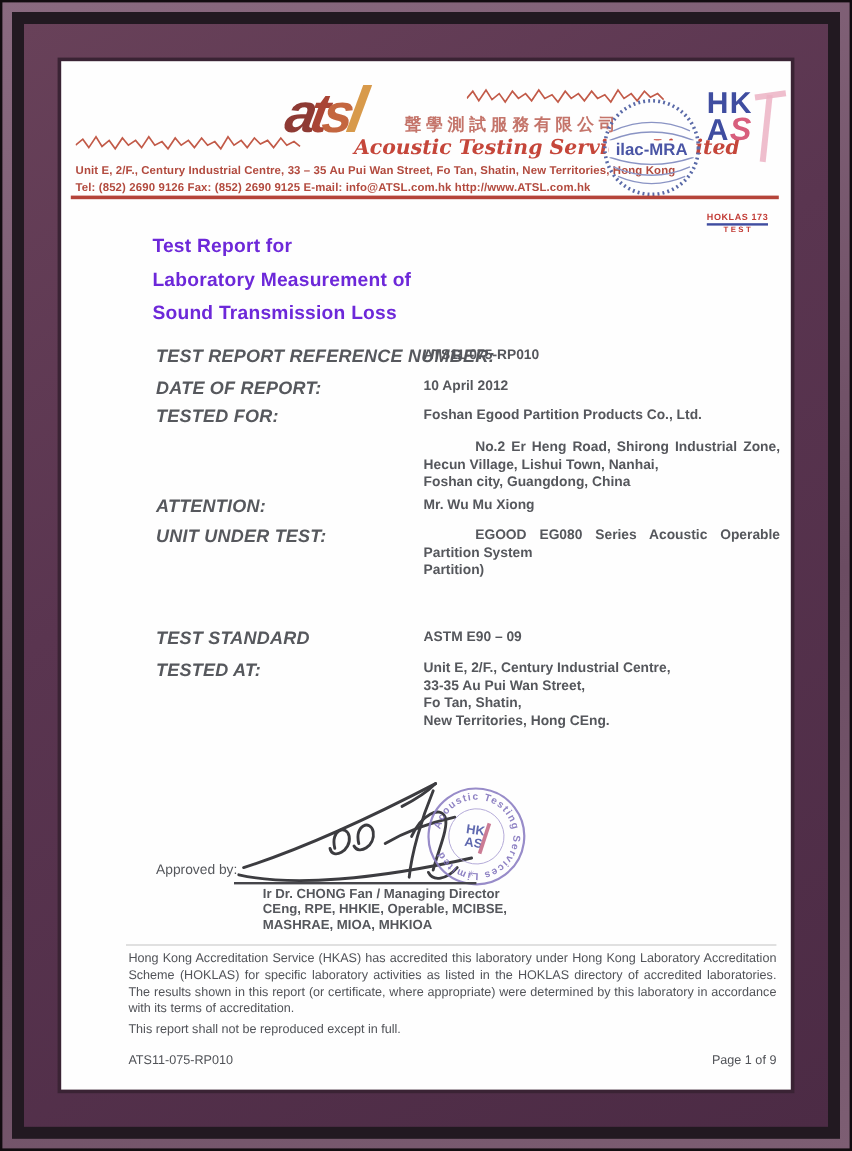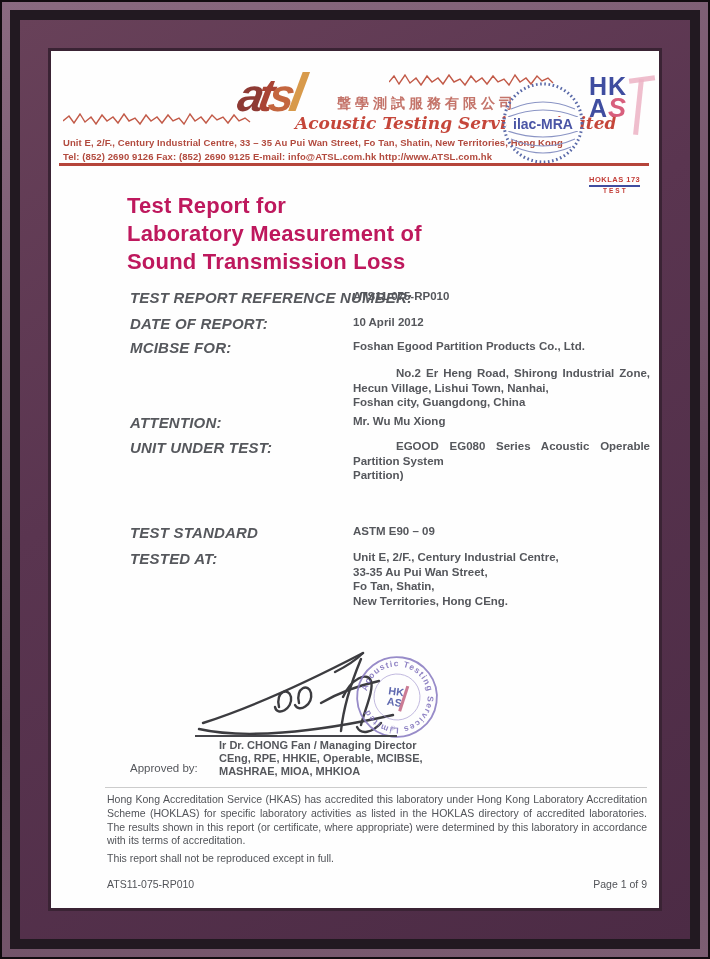--- a/index.html
+++ b/index.html
@@ -26,30 +26,30 @@
   .redline { background: #b5443a; height: 2.5px; }
 
   .hkas-box { width: 66px; text-align: left; }
   .hkas-row { font-weight: 900; font-size: 25px; line-height: 22px; color: #3f4da0; letter-spacing: 1px; }
   .hkas-s { color: #d85f7d; font-style: italic; font-size: 27px; }
   .hkas-swoosh { position: absolute; background: #ecb3c4; opacity: 0.85; }
   .hoklas { font-size: 7.5px; font-weight: bold; color: #c23b35; border-bottom: 2px solid #3f4da0; display: inline-block; padding-bottom: 1px; letter-spacing: 0.5px; margin-top: 40px; }
   .hoklas-sub { font-size: 6.5px; font-weight: bold; color: #c23b35; letter-spacing: 2px; margin-left: 14px; }
 
   
-  .doc-title { font-size: 22px; font-weight: bold; color: #be185d; line-height: 28px; letter-spacing: 0.2px; }
+  .doc-title { font-size: 16px; font-weight: bold; color: #6d28d9; line-height: 28px; letter-spacing: 0.2px; }
 
   
   .row { position: absolute; left: 79px; width: 520px; }
   .flabel { position: absolute; left: 0; top: 0; font-size: 15px; font-weight: bold; color: #56585d; letter-spacing: 0.2px; white-space: nowrap; font-style: italic; }
   .fvalue { position: absolute; left: 223px; top: 0; width: 297px; font-size: 11.5px; font-weight: bold; color: #55575c; line-height: 14.5px; }
   .spread { text-align: justify; text-align-last: justify; margin-left: 43px; }
 
   
-  .plain { font-size: 11.5px; color: #55575c; margin-top: 43px; }
+  .plain { font-size: 11.5px; color: #55575c; }
   .signer { font-size: 11px; font-weight: 600; color: #55575c; line-height: 13px; }
   .sigline { background: #45454a; height: 1.5px; }
 
   
   .sep { background: #cccccc; height: 1px; }
   .footnote { font-size: 10.5px; color: #515358; line-height: 13.8px; text-align: justify; }
   .footrow { font-size: 10.5px; color: #515358; }
 </style>
 </head>
 <body>
@@ -112,21 +112,21 @@
       <span class="flabel">TEST REPORT REFERENCE NUMBER:</span>
       <div class="fvalue">ATS11-075-RP010</div>
     </div>
 
     <div class="row" style="top:264px;">
       <span class="flabel">DATE OF REPORT:</span>
       <div class="fvalue">10 April 2012</div>
     </div>
 
     <div class="row" style="top:288px;">
-      <span class="flabel">MCIBSE FOR:</span>
+      <span class="flabel">TESTED FOR:</span>
       <div class="fvalue">Foshan Egood Partition Products Co., Ltd.</div>
     </div>
 
     <div class="row" style="top:315px;">
       <div class="fvalue">
         <div class="spread">No.2 Er Heng Road, Shirong Industrial Zone,</div>
         <div>Hecun Village, Lishui Town, Nanhai,</div>
         <div>Foshan city, Guangdong, China</div>
       </div>
     </div>

